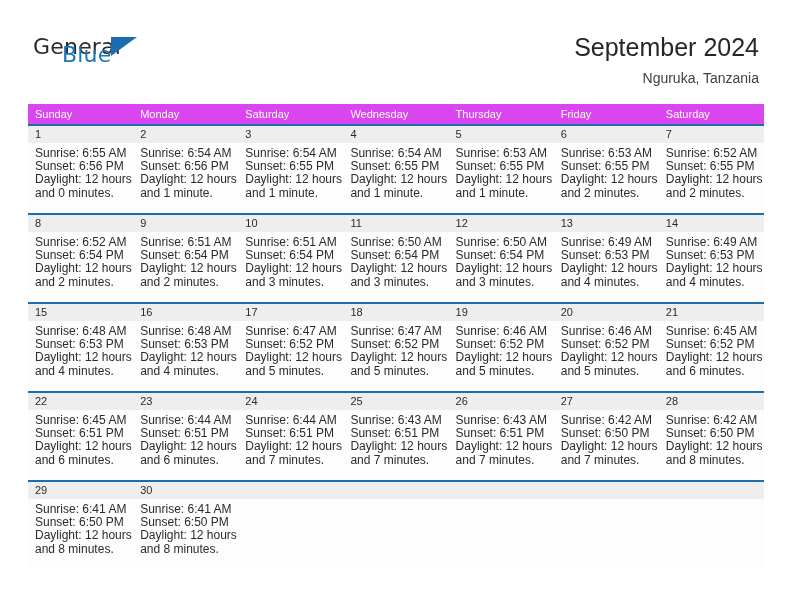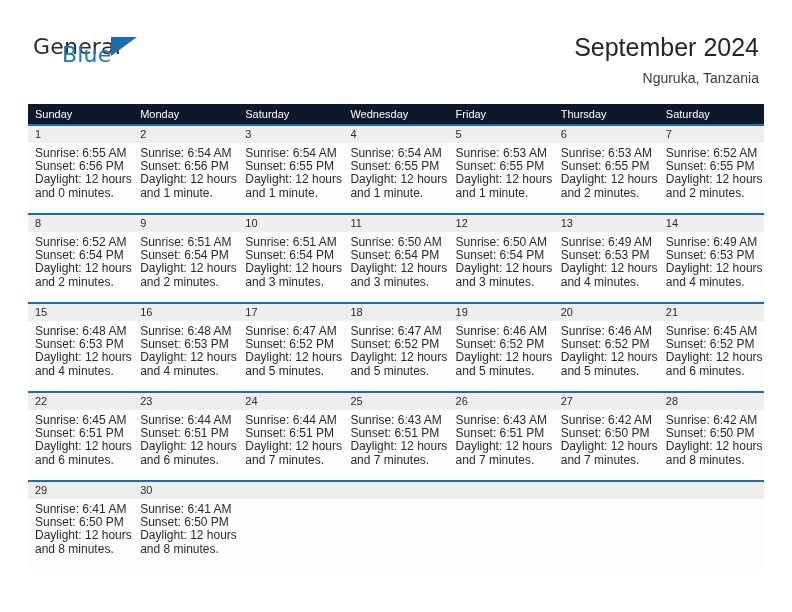--- a/index.html
+++ b/index.html
@@ -97,21 +97,21 @@
     position: absolute;
     left: 28px;
     top: 104px;
     width: 736px;
   }
 
   .dow-row {
     display: flex;
     width: 736px;
     height: 20px;
-    background: #0f172a;
+    background: #d946ef;
   }
   .dow-cell {
     flex: 1 1 0;
     height: 20px;
     padding: 3px 0 0 7px;
     font-size: 11px;
     color: #ffffff;
     line-height: 14px;
     font-family: "Liberation Sans", sans-serif;
     white-space: nowrap;
@@ -174,22 +174,22 @@
 
   </div>
 
   <div class="calendar">
 
     <div class="dow-row">
       <div class="dow-cell">Sunday</div>
       <div class="dow-cell">Monday</div>
       <div class="dow-cell">Saturday</div>
       <div class="dow-cell">Wednesday</div>
+      <div class="dow-cell">Thursday</div>
       <div class="dow-cell">Friday</div>
-      <div class="dow-cell">Thursday</div>
       <div class="dow-cell">Saturday</div>
     </div>
 
     <div class="week-row first">
       <div class="day-cell">
         <div class="daynum-band">1</div>
         <div class="details">
           <div>Sunrise: 6:55 AM</div>
           <div>Sunset: 6:56 PM</div>
           <div>Daylight: 12 hours</div>

